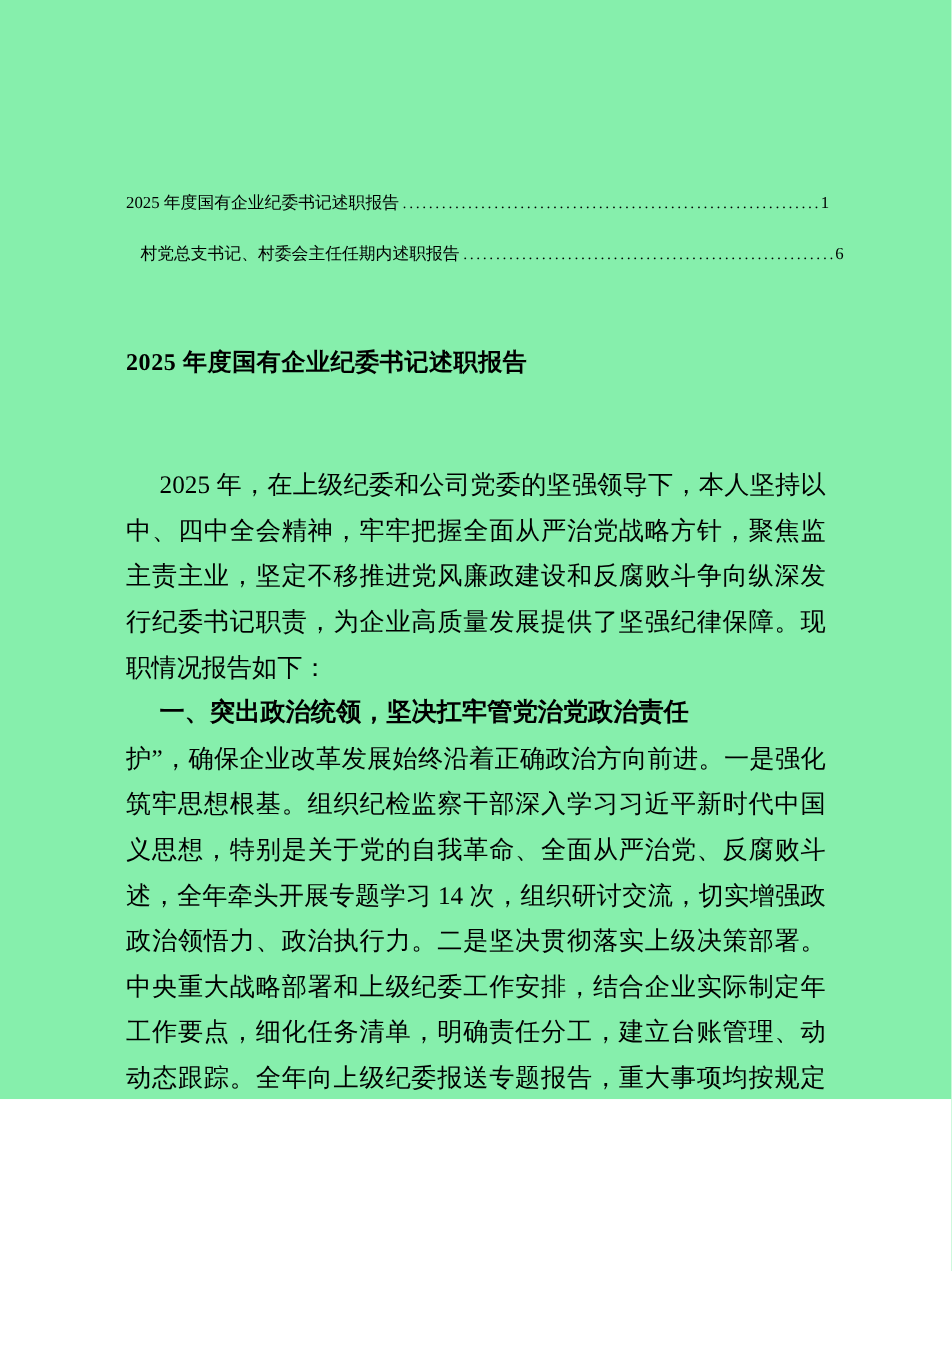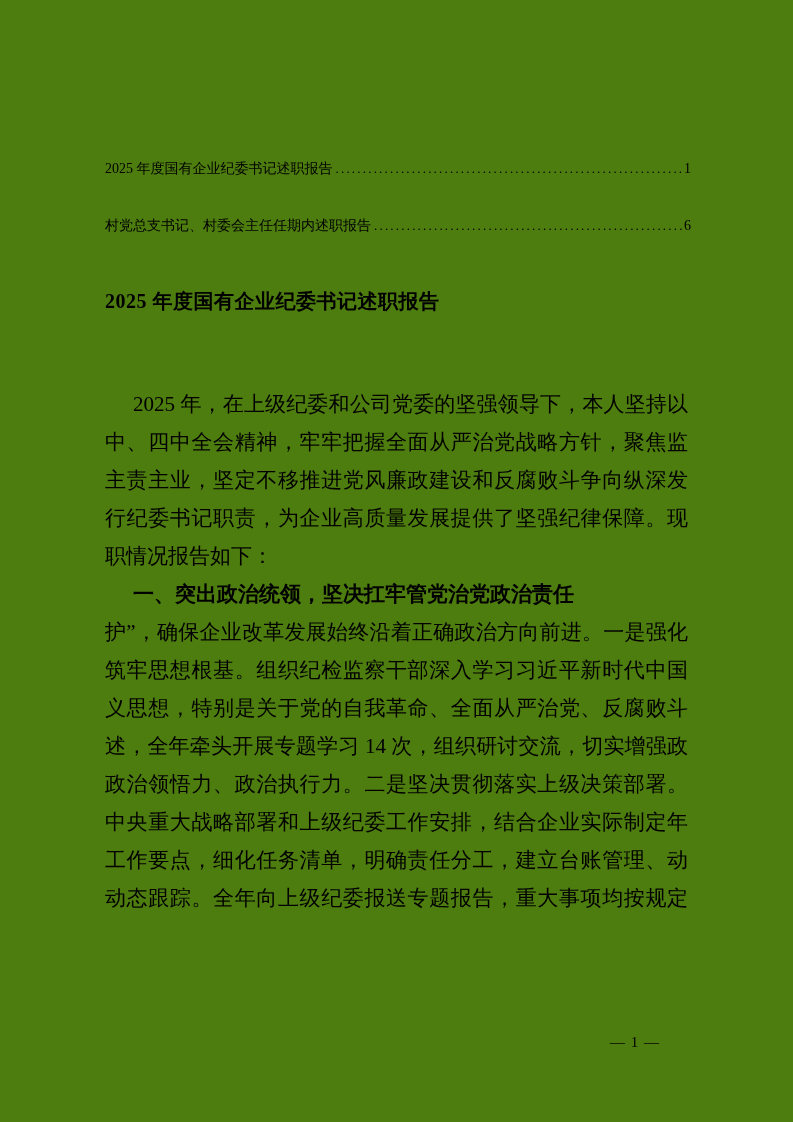--- a/index.html
+++ b/index.html
@@ -3,39 +3,39 @@
 <meta charset="utf-8">
 <style>
   html, body {
     margin: 0;
     padding: 0;
     background: #ffffff;
   }
   .page {
     position: relative;
     width: 793px;
-    height: 1122px;
-    background: #4d7c0f;
+    height: 916px;
+    background: #86efac;
     color: #000000;
     font-family: "Liberation Serif", "DejaVu Serif", serif;
     overflow: hidden;
   }
 
   
   .toc-row {
     position: absolute;
     left: 105px;
     width: 586px;
     display: flex;
     align-items: baseline;
     font-size: 14px;
     line-height: 22px;
   }
   .toc-row.row1 { top: 158px; }
-  .toc-row.row2 { top: 215px; }
+  .toc-row.row2 { top: 201px; margin-left: 12px; }
   .toc-title { white-space: nowrap; }
   .toc-dots {
     flex: 1;
     overflow: hidden;
     white-space: nowrap;
     margin: 0 2px 0 3px;
     font-size: 13px;
     letter-spacing: 2.2px;
   }
   .toc-dots::after {

